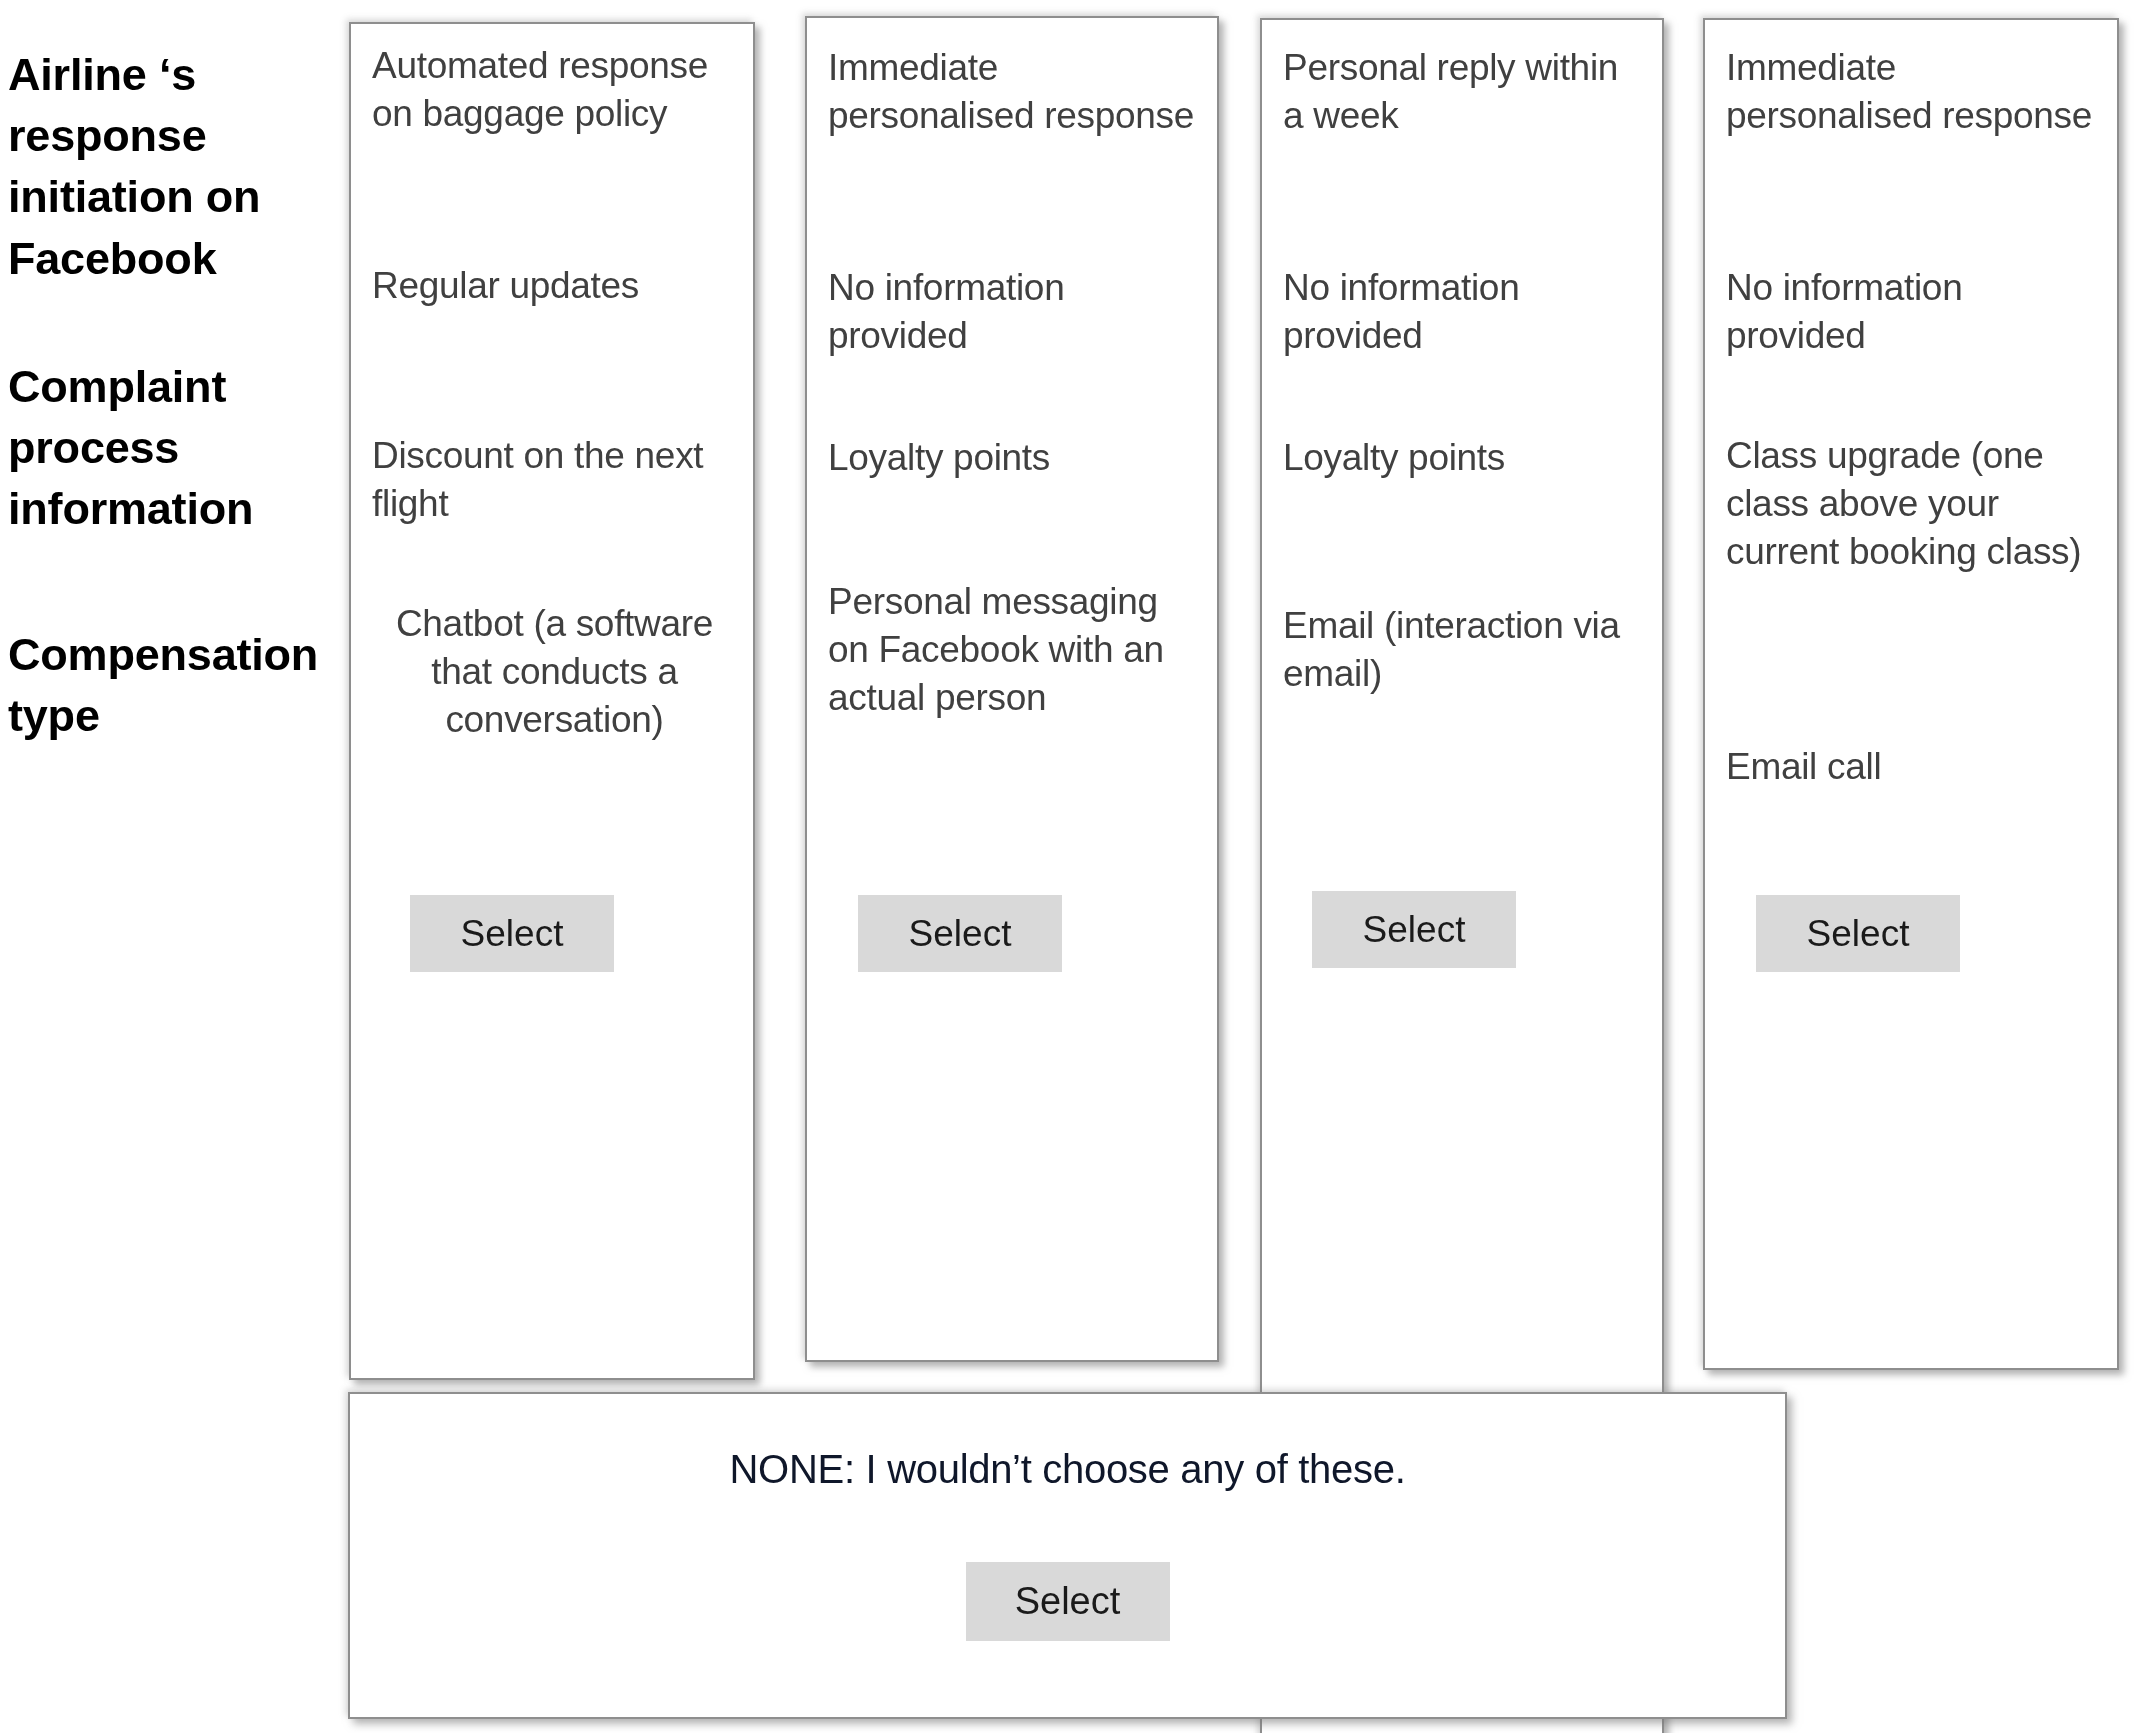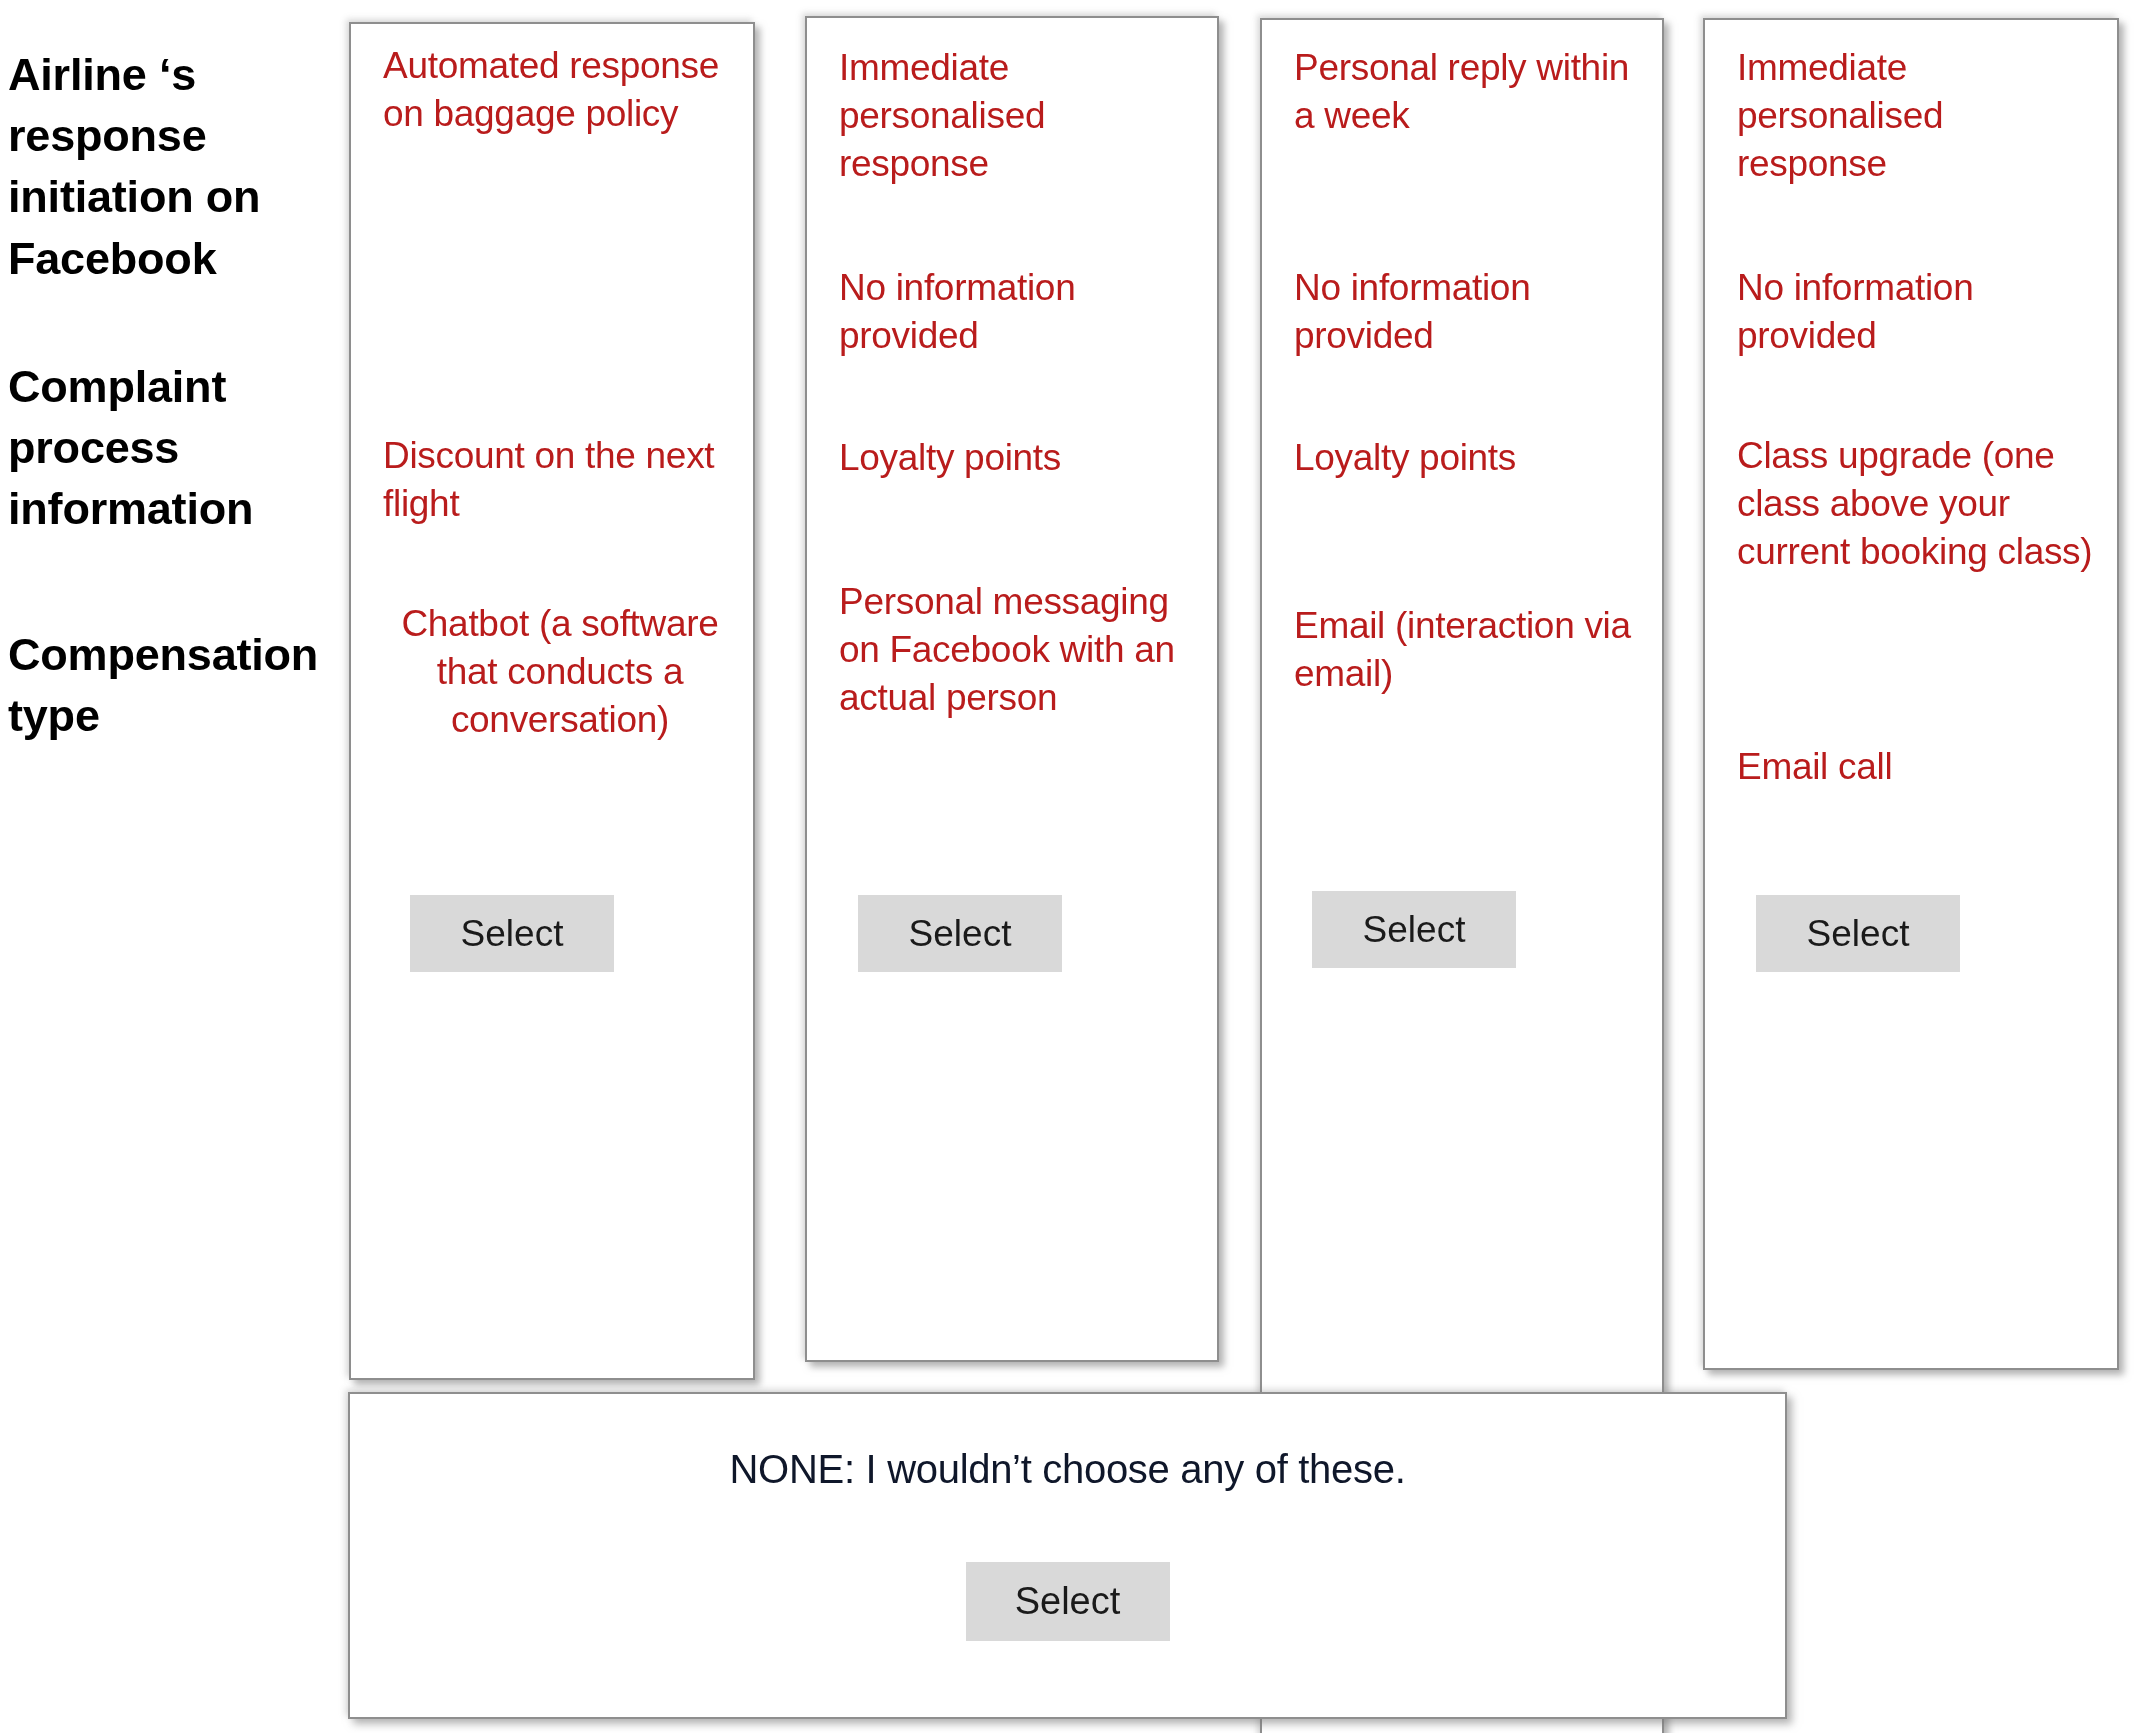--- a/index.html
+++ b/index.html
@@ -63,26 +63,26 @@
   .option-card.c3 { left: 1376px; width: 416px; height: 1352px; top: 18px; }
 
   .card-inner {
     position: relative;
     width: 100%;
     height: 100%;
   }
 
   .attr-value {
     position: absolute;
-    left: 32px;
+    left: 21px;
     right: 16px;
     font-size: 37px;
     line-height: 1.30;
     letter-spacing: -0.3px;
-    color: #b91c1c;
+    color: #404040;
     font-family: "Liberation Sans", sans-serif;
   }
 
   
   .c0 .attr-value.v0 { top: 18px; }
   .c0 .attr-value.v1 { top: 238px; }
   .c0 .attr-value.v2 { top: 408px; }
   .c0 .attr-value.v3 { top: 576px; text-align: center; }
   .c0 .select-button { top: 871px; left: 59px; }
 
@@ -167,20 +167,21 @@
   <div class="attr-label a0">Airline ‘s response initiation on Facebook</div>
   <div class="attr-label a1">Complaint process information</div>
   <div class="attr-label a2">Compensation type</div>
 </div>
 
 <div id="option-cards">
 
   <div class="option-card c0">
     <div class="card-inner">
       <div class="attr-value v0">Automated response on baggage policy</div>
+      <div class="attr-value v1">Regular updates</div>
       <div class="attr-value v2">Discount on the next flight</div>
       <div class="attr-value v3">Chatbot (a software that conducts a conversation)</div>
       <button class="select-button">Select</button>
     </div>
   </div>
 
   <div class="option-card c1">
     <div class="card-inner">
       <div class="attr-value v0">Immediate personalised response</div>
       <div class="attr-value v1">No information provided</div>

